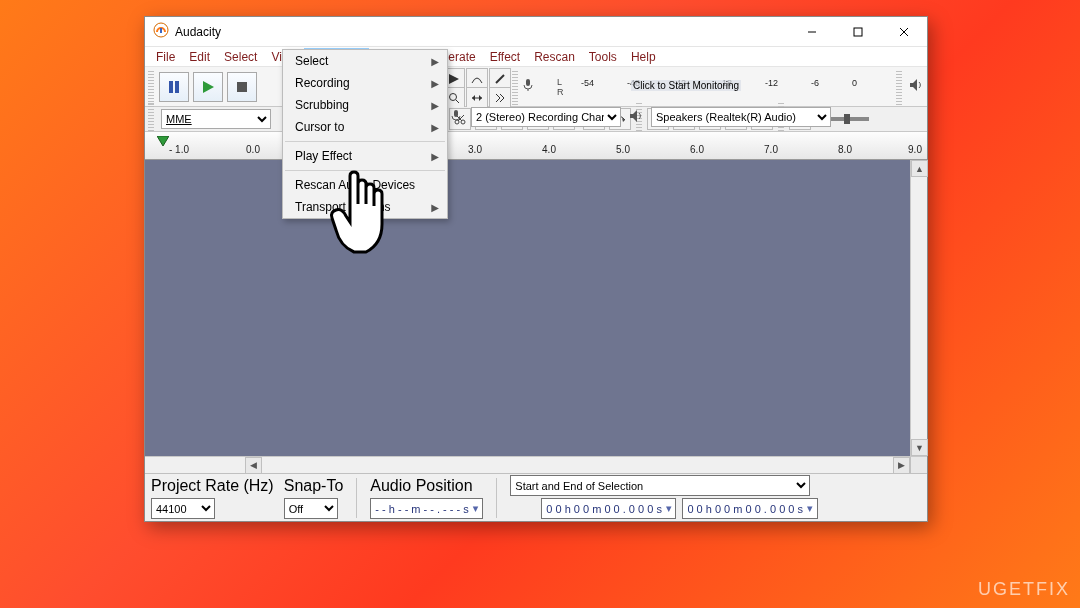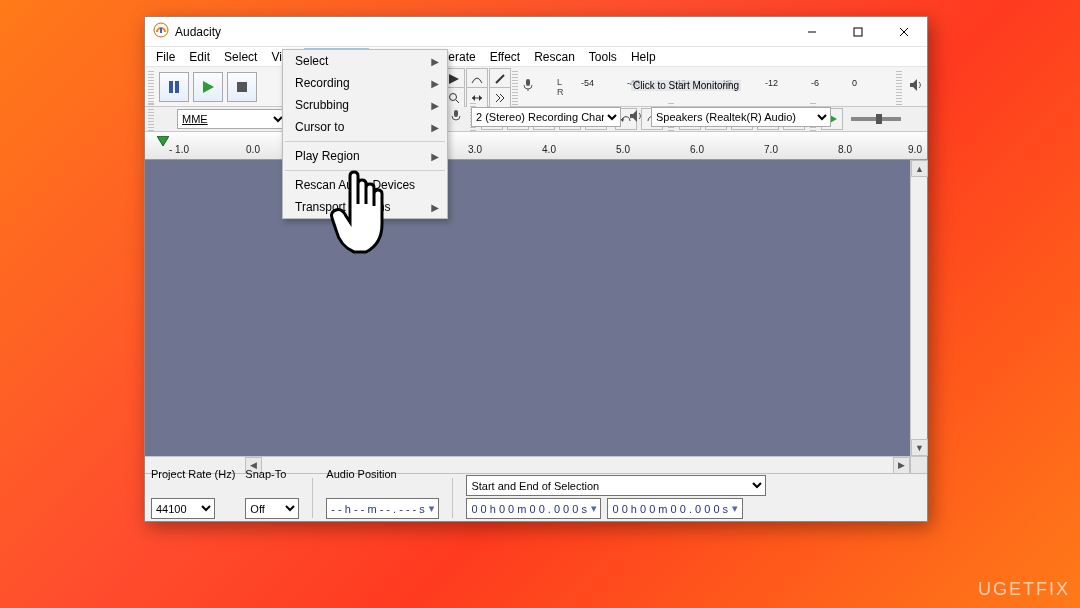--- a/index.html
+++ b/index.html
@@ -5,55 +5,55 @@
   * { box-sizing: border-box; margin: 0; padding: 0; font-family: "Segoe UI", Tahoma, sans-serif; }
   body { background: linear-gradient(135deg, #ff7a18 0%, #ff4d2e 40%, #ff3a1f 60%, #ff7a18 100%); width: 1080px; height: 608px; overflow: hidden; position: relative; }
   .window { position: absolute; left: 144px; top: 16px; width: 784px; height: 506px; background: #f0f0f0; border: 1px solid #8a8a8a; box-shadow: 4px 6px 18px rgba(0,0,0,0.35); display: flex; flex-direction: column; }
   
   .titlebar { display: flex; align-items: center; height: 30px; background: #fff; border-bottom: 1px solid #e5e5e5; }
   .titlebar .logo { margin: 0 6px 0 8px; }
   .titlebar .title { font-size: 12px; color: #000; flex: 1; }
   .titlebar .winbtn { width: 46px; height: 30px; display: flex; align-items: center; justify-content: center; }
   
   .menubar { display: flex; align-items: center; height: 20px; background: #fff; padding: 0 4px; border-bottom: 1px solid #e5e5e5; font-size: 12px; }
-  .menubar .item { padding: 2px 7px; color: #000000; cursor: default; }
+  .menubar .item { padding: 2px 7px; color: #7f1d1d; cursor: default; }
   .menubar .item.active { background: #cce8ff; border: 1px solid #99d1ff; padding: 1px 6px; }
   
   .toolrow { display: flex; align-items: center; height: 40px; background: #f5f5f5; border-bottom: 1px solid #c8c8c8; }
   .grip { width: 6px; height: 36px; background: repeating-linear-gradient(0deg,#c0c0c0,#c0c0c0 1px,transparent 1px,transparent 3px); margin: 0 3px; }
   .tbtn { width: 30px; height: 30px; border: 1px solid #a9a9a9; background: linear-gradient(#fafcff,#e6eff8); margin: 0 2px; display: flex; align-items: center; justify-content: center; }
   .tbtn.small { width: 22px; height: 22px; border: 1px solid #bbb; background:#f3f3f3; }
   .tbtn svg { display:block; }
   .meter { flex: 1; height: 18px; margin: 0 6px; position: relative; min-width: 160px; }
   .meter .label { position:absolute; left:16px; top:-1px; font-size:9px; color:#444; }
   .meter .ticks { position:absolute; left:40px; right:30px; top:0; font-size:9px; color:#222; display:flex; justify-content:space-between; }
   .meter .overlay { position:absolute; left:50px; top:2px; font-size:10px; color:#000; background:rgba(220,224,232,.7); padding:0 2px; }
   
   .devrow { display:flex; align-items:center; height:25px; background:#f0f0f0; border-bottom:1px solid #c8c8c8; font-size:11px; }
   .devrow select { font-size:11px; height:20px; border:1px solid #a9a9a9; background:#fff; }
   .devrow .spk { margin:0 4px; }
   .devgap { width:4px; }
-  .hostsel { width:110px; margin:0 20px;text-decoration:underline; }
+  .hostsel { width:110px; margin:0 4px;text-decoration:underline; }
   
   .ruler { height: 28px; background: linear-gradient(#fdfdfd,#e7e7e7); border-bottom:1px solid #999; position:relative; font-size:10px; }
   .ruler .num { position:absolute; top:12px; transform:translateX(-50%); font-size:10px; color:#222; }
   .ruler .playhead { position:absolute; left:12px; top:4px; }
   
   .tracks { flex:1; display:flex; position:relative; }
   .tracks .canvas { flex:1; background:#6f7590; }
   .tracks .vscroll { width:17px; background:#f0f0f0; border-left:1px solid #c8c8c8; position:relative; }
   .tracks .vscroll .up,.tracks .vscroll .down{ position:absolute; left:0; width:17px; height:17px; background:#e8e8e8; border:1px solid #c0c0c0; display:flex; align-items:center; justify-content:center; font-size:9px; color:#555;}
   .tracks .vscroll .up{top:0;} .tracks .vscroll .down{bottom:0;}
   .hscroll { height:17px; background:#f0f0f0; border-top:1px solid #c8c8c8; display:flex; align-items:center; }
   .hscroll .left,.hscroll .right{ width:17px; height:17px; background:#e8e8e8; border:1px solid #c0c0c0; display:flex; align-items:center; justify-content:center; font-size:9px; color:#555;}
   .hscroll .track{flex:1;}
   .hscroll .corner{ width:17px; height:17px; background:#e8e8e8; border-left:1px solid #c0c0c0;}
   
   .bottom { background:#f0f0f0; border-top:1px solid #c0c0c0; padding:3px 6px 2px; font-size:11px; display:flex; align-items:flex-end; gap:10px; height:48px;}
-  .bottom .col label{ display:block; font-size:11px; color:#000; margin-bottom:18px;}
+  .bottom .col label{ display:block; font-size:16px; color:#000; margin-bottom:3px;}
   .bottom select,.bottom .timebox{ font-size:11px; height:21px; border:1px solid #737373; background:#fff; }
   .timebox { background:#e9eefc; border:1px solid #7788bb; color:#26347a; padding:1px 4px; font-family: "Segoe UI", monospace; display:inline-flex; align-items:center; }
   .timebox .arrow{ margin-left:4px; color:#5566aa; font-size:11px;}
   .sel { flex:1; }
   .sel select{ width:100%; max-width:300px;}
   .status { height:20px; border-top:1px solid #c0c0c0; font-size:11px; padding:2px 8px; color:#000; background:#f0f0f0;}
   .divider { width:1px; height:40px; background:#c4c4c4; margin:0 3px; align-self:center;}
   
   .dropdown { position:absolute; left:282px; top:49px; width:166px; background:#f2f2f2; border:1px solid #bcbcbc; box-shadow:2px 3px 6px rgba(0,0,0,.25); font-size:12px; z-index:50; }
   .dropdown .mitem{ height:22px; display:flex; align-items:center; padding:0 8px 0 12px; color:#000; position:relative;}
@@ -353,21 +353,21 @@
     <div class="col">
       <label>Audio Position</label>
       <span class="timebox">
           <span>- - h - - m - - . - - - s</span>
           <span class="arrow">▾</span>
         </span>
     </div>
     <div class="divider"></div>
     <div class="col sel">
       <select style="margin-bottom:2px"><option>Start and End of Selection</option></select>
-      <div style="display:flex; gap:6px;">
+      <div style="display:flex; gap:6px;margin-left:31px;">
         <span class="timebox">
             <span>0 0 h 0 0 m 0 0 . 0 0 0 s</span>
             <span class="arrow">▾</span>
           </span>
         <span class="timebox">
             <span>0 0 h 0 0 m 0 0 . 0 0 0 s</span>
             <span class="arrow">▾</span>
           </span>
       </div>
     </div>
@@ -388,21 +388,21 @@
   <div class="mitem">
       <span>Scrubbing</span>
       <span class="arrow">▶</span>
     </div>
   <div class="mitem">
       <span>Cursor to</span>
       <span class="arrow">▶</span>
     </div>
   <div class="sep"></div>
   <div class="mitem">
-      <span>Play Region</span>
+      <span>Play Effect</span>
       <span class="arrow">▶</span>
     </div>
   <div class="sep"></div>
   <div class="mitem">
       <span>Rescan Audio Devices</span>
     </div>
   <div class="mitem">
       <span>Transport Options</span>
       <span class="arrow">▶</span>
     </div>

